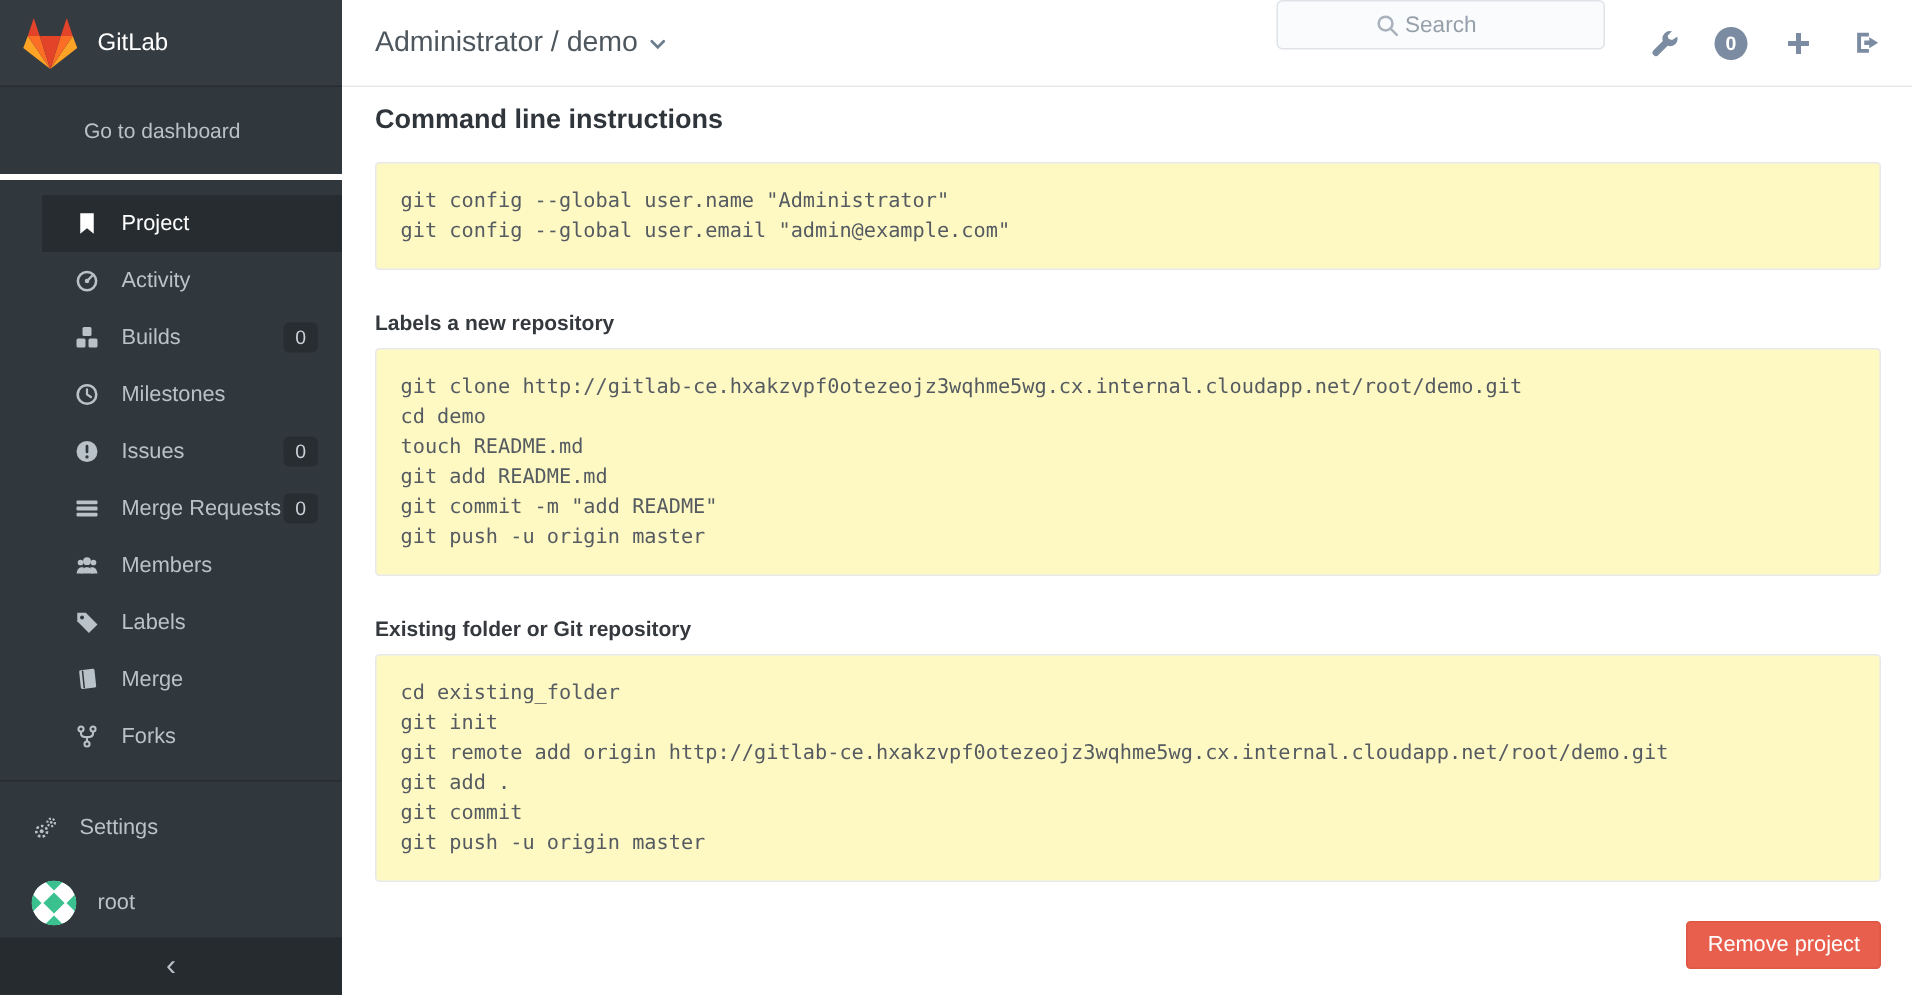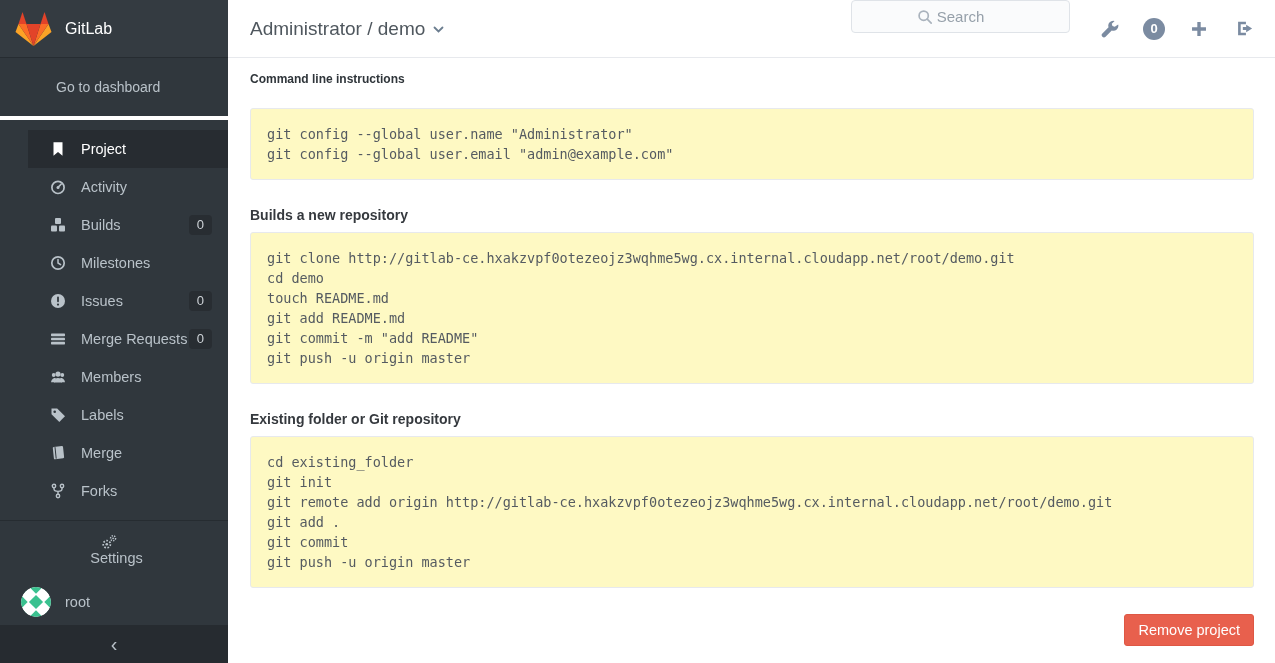--- a/index.html
+++ b/index.html
@@ -19,21 +19,21 @@
   .nav { padding-top:10px; flex:none;padding-left:28px; }
   .nav-item { height:38px; display:flex; align-items:center; padding:0 16px 0 21px;
     color:#b9c2c9; font-size:14.5px; cursor:pointer; }
   .nav-item.active { background:#272c31; color:#fff; }
   .nav-item .ico { width:17px; height:17px; flex:none; margin-right:15px;
     display:flex; align-items:center; justify-content:center; }
   .nav-item .ico svg { width:16px; height:16px; }
   .badge { margin-left:auto; background:#282d32; color:#cdd2d7; font-size:13px;
     padding:2px 8px; border-radius:4px; line-height:16px; }
   .side-divider { border-top:1px solid #262c31; margin-top:10px; }
-  .settings-row { margin-top:12px;flex-direction:column; }
+  .settings-row { margin-top:12px; }
   .user-row { height:48px; display:flex; align-items:center; padding-left:21px;
     margin-top:8px; color:#b9c2c9; font-size:14.5px; cursor:pointer; }
   .avatar { width:30px; height:30px; border-radius:50%; overflow:hidden;
     flex:none; margin-right:14px; }
   .collapse-bar { margin-top:auto; height:38px; flex:none; background:#262b30;
     display:flex; align-items:center; justify-content:center; color:#b9c2c9;
     font-size:20px; cursor:pointer; }
 
   
   .main-wrap { margin-left:228px; }
@@ -52,21 +52,21 @@
   .top-icons { display:flex; align-items:center; gap:23px; margin-left:28px;
     color:#7b8ba1; }
   .icon-btn { width:22px; height:22px; display:flex; align-items:center;
     justify-content:center; cursor:pointer; }
   .circle-badge { width:22px; height:22px; border-radius:50%; background:#7b8ba1;
     color:#fff; font-size:13px; font-weight:700; display:flex; align-items:center;
     justify-content:center; cursor:pointer; }
 
   
   .content { padding:4px 21px 0 22px; }
-  .page-title { font-size:12px; font-weight:700; color:#2f353a;
+  .page-title { font-size:18px; font-weight:700; color:#2f353a;
     margin:6px 0 18px; line-height:22px; }
   .section-heading { font-size:14px; font-weight:700; color:#35393e;
     margin:0 0 8px; line-height:18px; }
   pre.code-block { background:#fef9c3; border:1px solid #e7e9ed; border-radius:3px;
     padding:15px 16px; font-family:"DejaVu Sans Mono","Liberation Mono",monospace;
     font-size:13.5px; line-height:20px; color:#555b61; margin:0 0 26px;
     white-space:pre; overflow:hidden; }
   .footer-actions { display:flex; justify-content:flex-end; margin-top:16px; }
   .btn-remove { background:#e8604d; border:1px solid #de5744; border-radius:3px;
     color:#fff; font-size:14.5px; padding:7px 13px; line-height:16px;
@@ -281,21 +281,21 @@
       </div>
     </div>
   </header>
 
   <main class="content">
     <h1 class="page-title">Command line instructions</h1>
 
     <pre class="code-block">git config --global user.name "Administrator"
 git config --global user.email "admin@example.com"</pre>
 
-    <h3 class="section-heading">Builds a new repository</h3>
+    <h3 class="section-heading">Labels a new repository</h3>
     <pre class="code-block">git clone http://gitlab-ce.hxakzvpf0otezeojz3wqhme5wg.cx.internal.cloudapp.net/root/demo.git
 cd demo
 touch README.md
 git add README.md
 git commit -m "add README"
 git push -u origin master</pre>
 
     <h3 class="section-heading">Existing folder or Git repository</h3>
     <pre class="code-block">cd existing_folder
 git init

